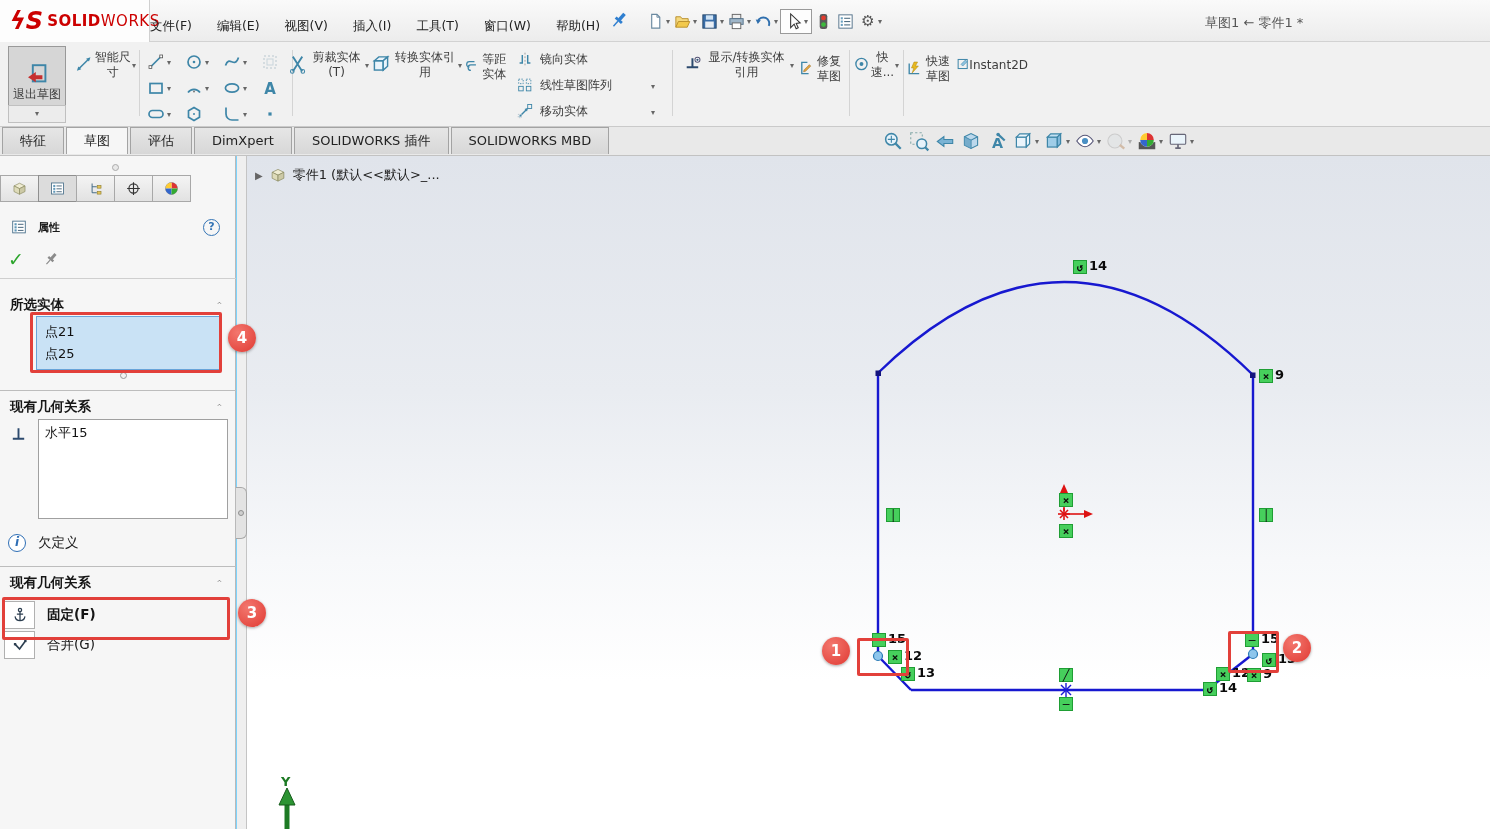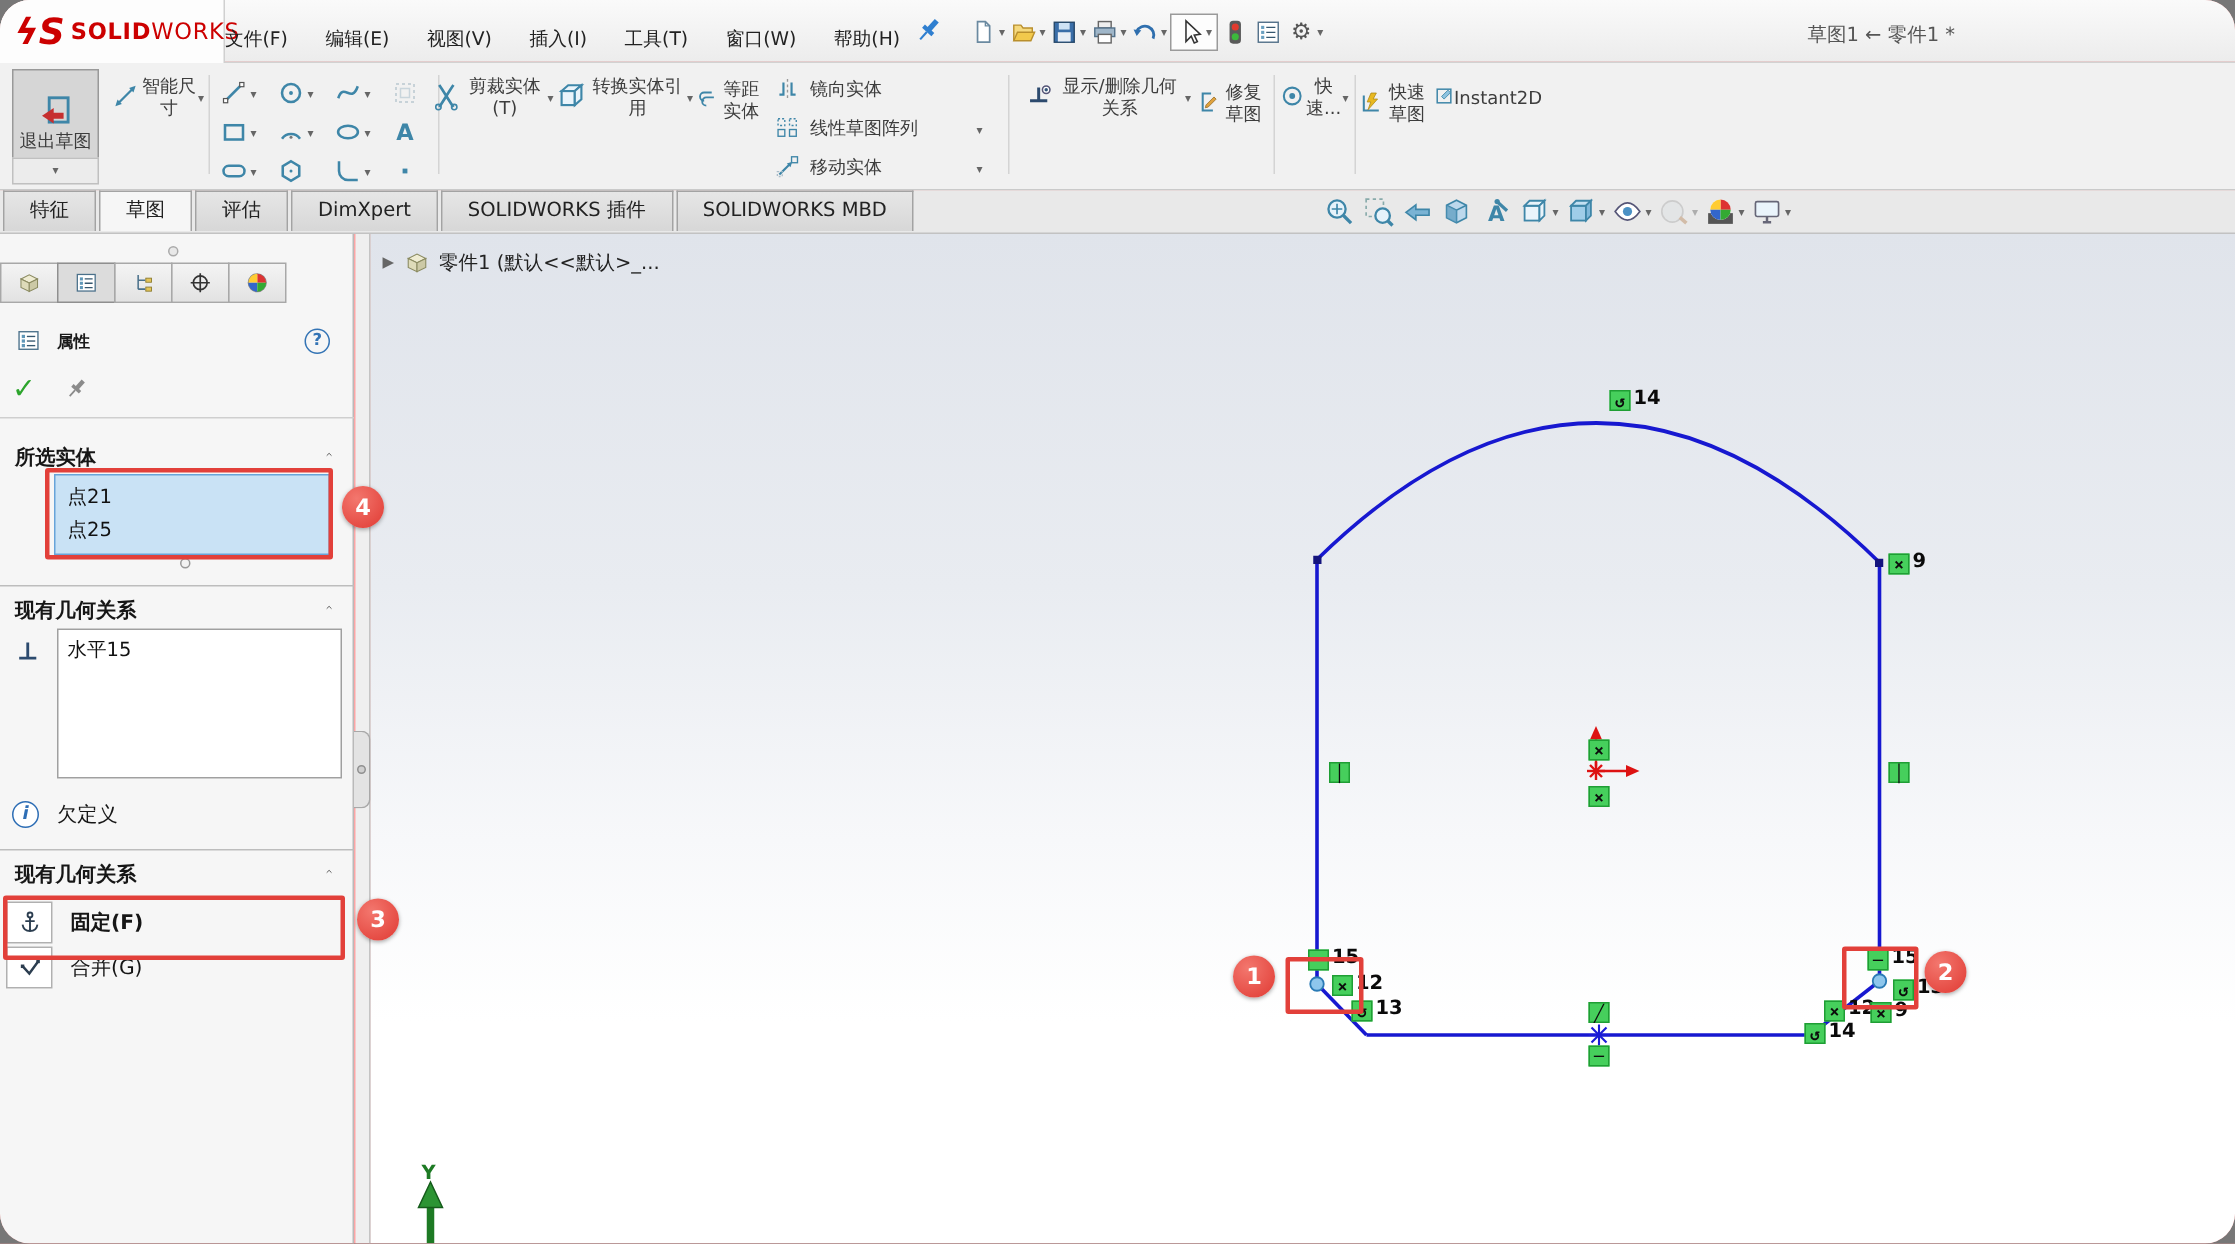--- a/index.html
+++ b/index.html
@@ -1,18 +1,18 @@
 <!DOCTYPE html>
 <html><head>
 <meta charset="utf-8">
 <style>
   * { margin:0; padding:0; box-sizing:border-box; }
   html,body { background:#777; }
   body { font-family:"DejaVu Sans","Liberation Sans",sans-serif; }
-  #stage { position:relative; width:1490px; height:829px; background:#fca5a5; overflow:hidden; color:#333;border-radius:20px; }
+  #stage { position:relative; width:1490px; height:829px; background:#7dd3fc; overflow:hidden; color:#333; }
 
   
   .menubar { position:absolute; left:0; top:0; width:100%; height:42px;
     background:linear-gradient(#fafafa,#ececec); border-bottom:1px solid #d2d2d2; }
   .logo { position:absolute; left:0; top:0; width:150px; height:42px; background:#fdfdfd;
     border-right:1px solid #d0d0d0; display:flex; align-items:center; padding-left:10px; gap:4px; }
   .logo .dsmark { font-size:24px; font-weight:bold; font-style:italic; color:#c00; line-height:1; }
   .logo .logotext { font-size:15px; color:#c00; letter-spacing:.5px; }
   .logo .logotext b { font-weight:bold; }
   .menu-items { position:absolute; left:146px; top:0; height:53px; display:flex; align-items:center; gap:17px; }
@@ -345,21 +345,21 @@
     <div class="rsep" style="left:672px;"></div>
 
     <div class="rbtn" style="left:682px; top:6px; width:112px;">
       <span class="ic">
           <svg viewBox="0 0 20 20" width="100%" height="100%">
             <path d="M10 4.5v8.5M4.5 13h11" stroke="#2c4a6e" stroke-width="1.9" fill="none"></path>
             <circle cx="14.8" cy="6" r="2.4" fill="#fff" stroke="#557"></circle>
             <circle cx="14.8" cy="6" r="1.1" fill="#357"></circle>
           </svg>
         </span>
-      <span class="rlabel">显示/删除几何关系</span>
+      <span class="rlabel">显示/转换实体引用</span>
       <span class="rdd">▾</span>
     </div>
 
     <div class="rbtn" style="left:797px; top:10px; width:48px;">
       <span class="ic">
           <svg viewBox="0 0 20 20" width="100%" height="100%">
             <path d="M13 3H6v14h8.5" fill="none" stroke="#3e86a8" stroke-width="1.7"></path>
             <path d="M8.8 12.4l6.6-6.6 1.8 1.8-6.6 6.6-2.4.6z" fill="#e0a23c" stroke="#9a6f28" stroke-width=".7"></path>
           </svg>
         </span>

